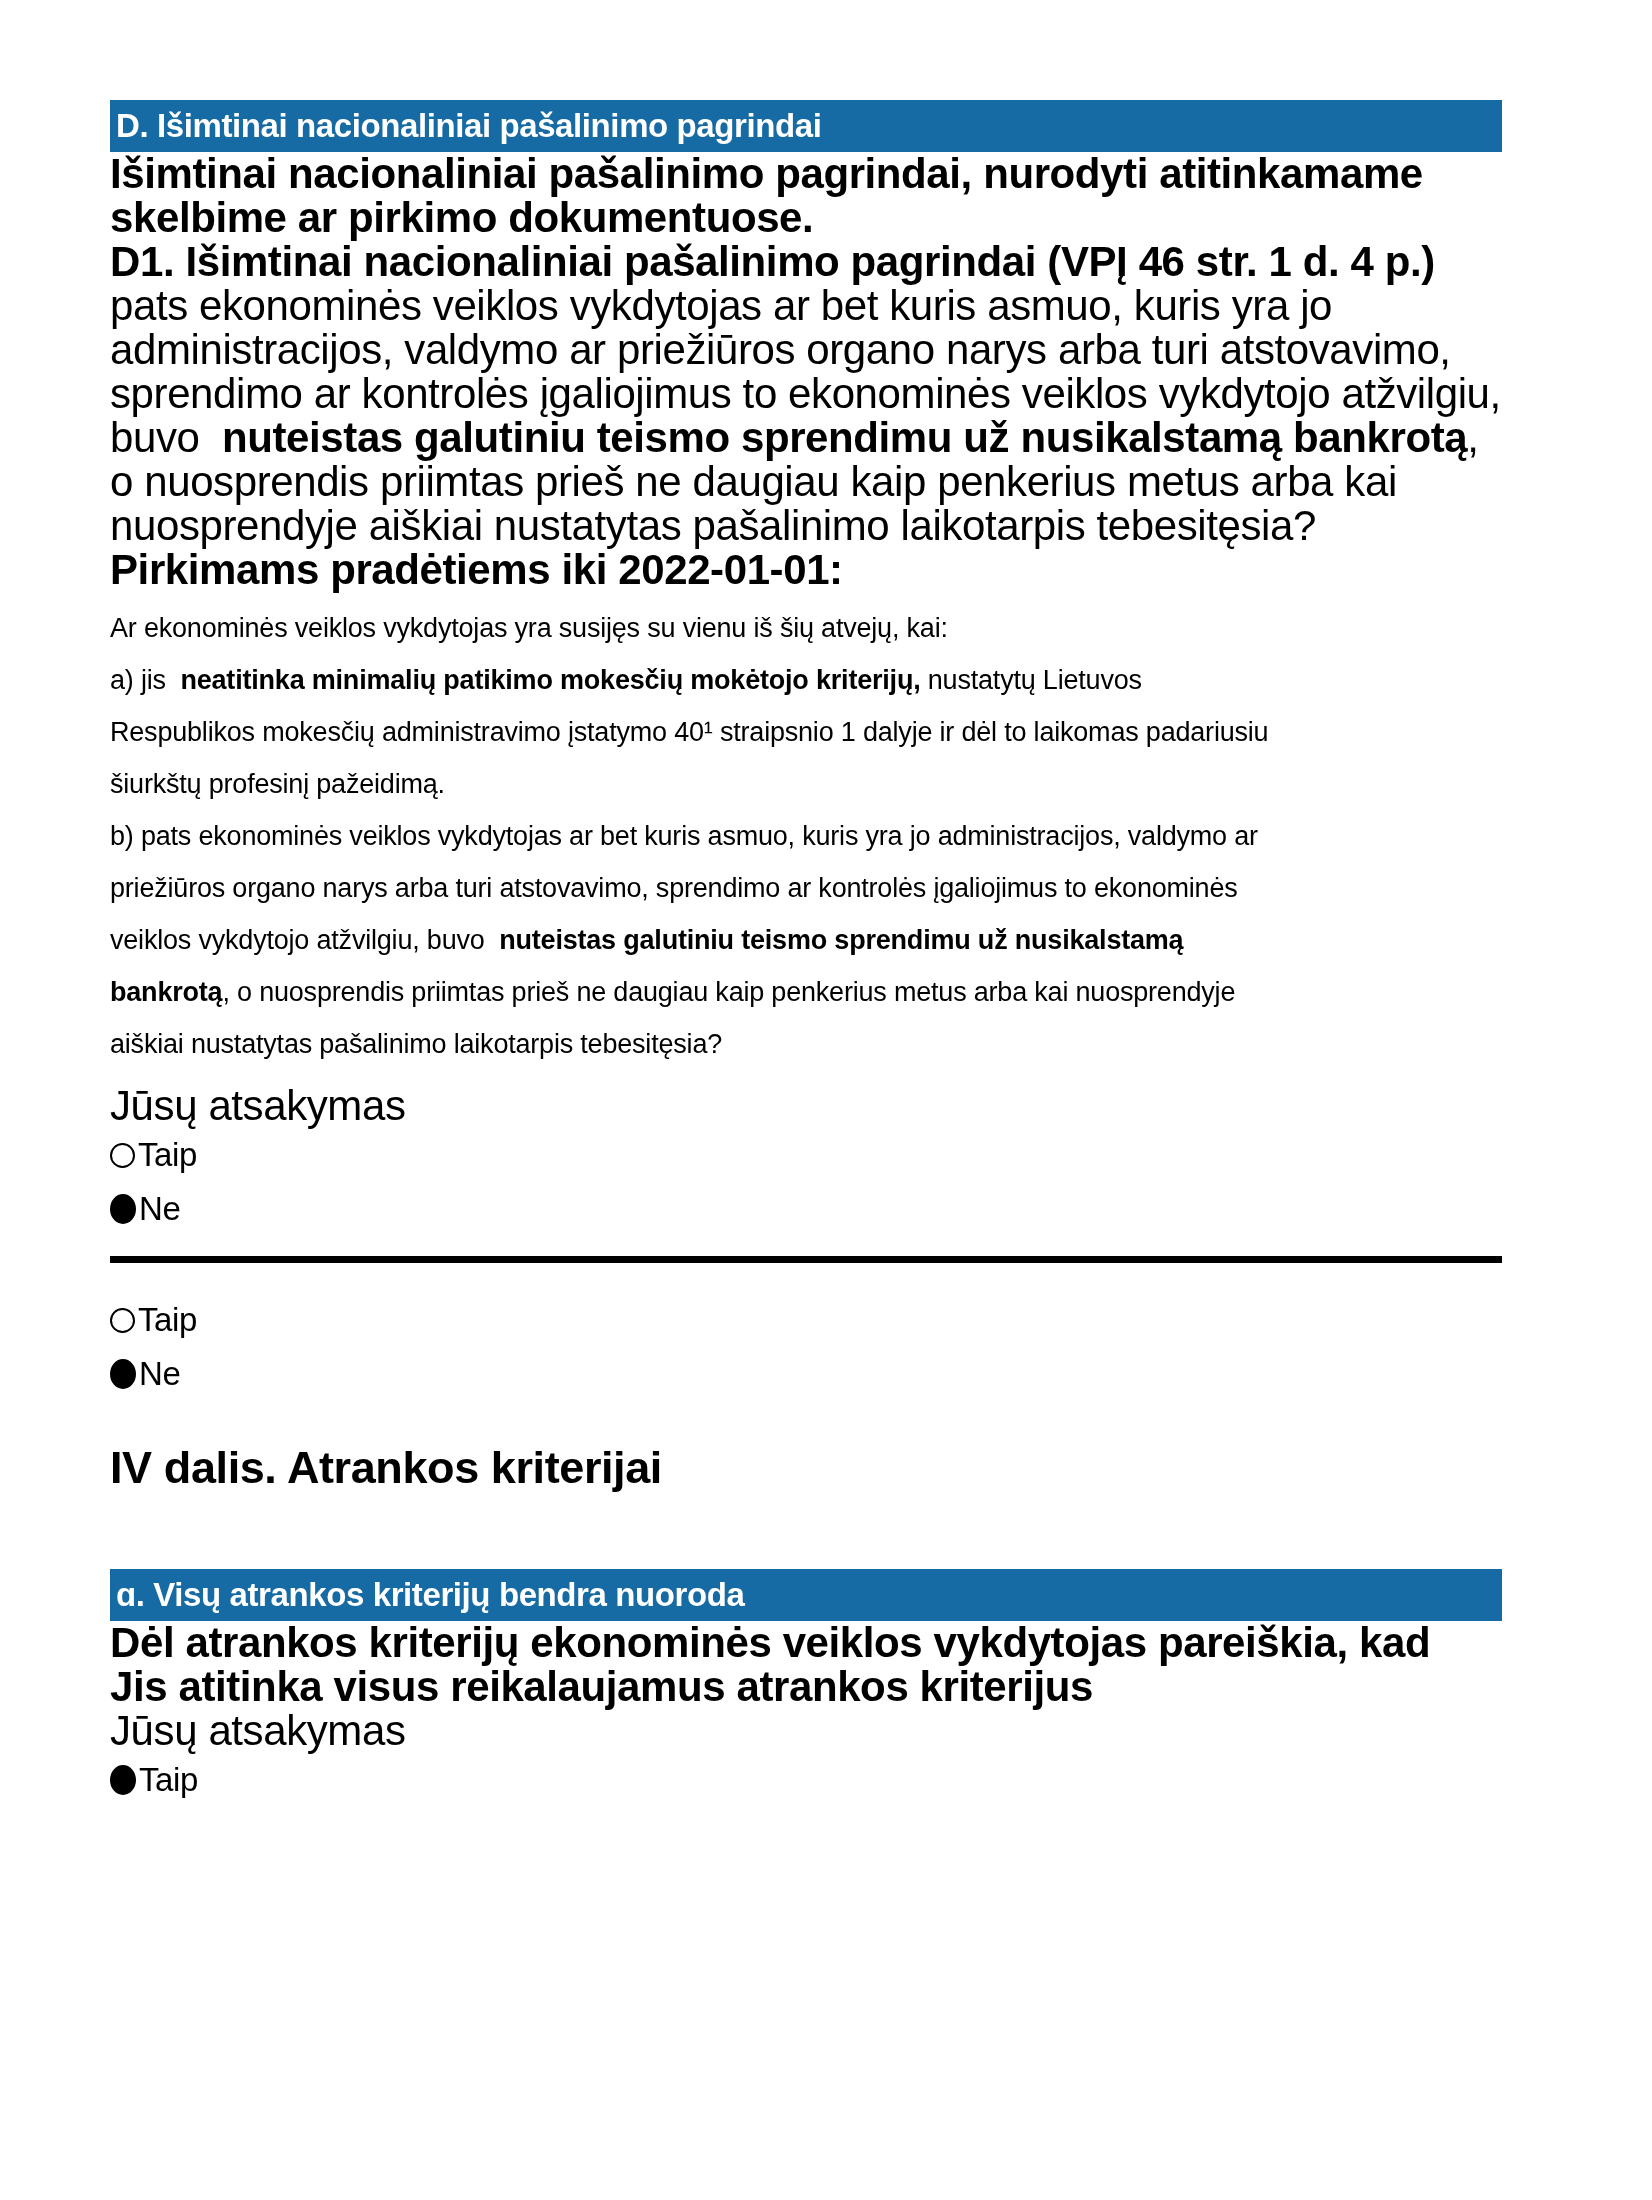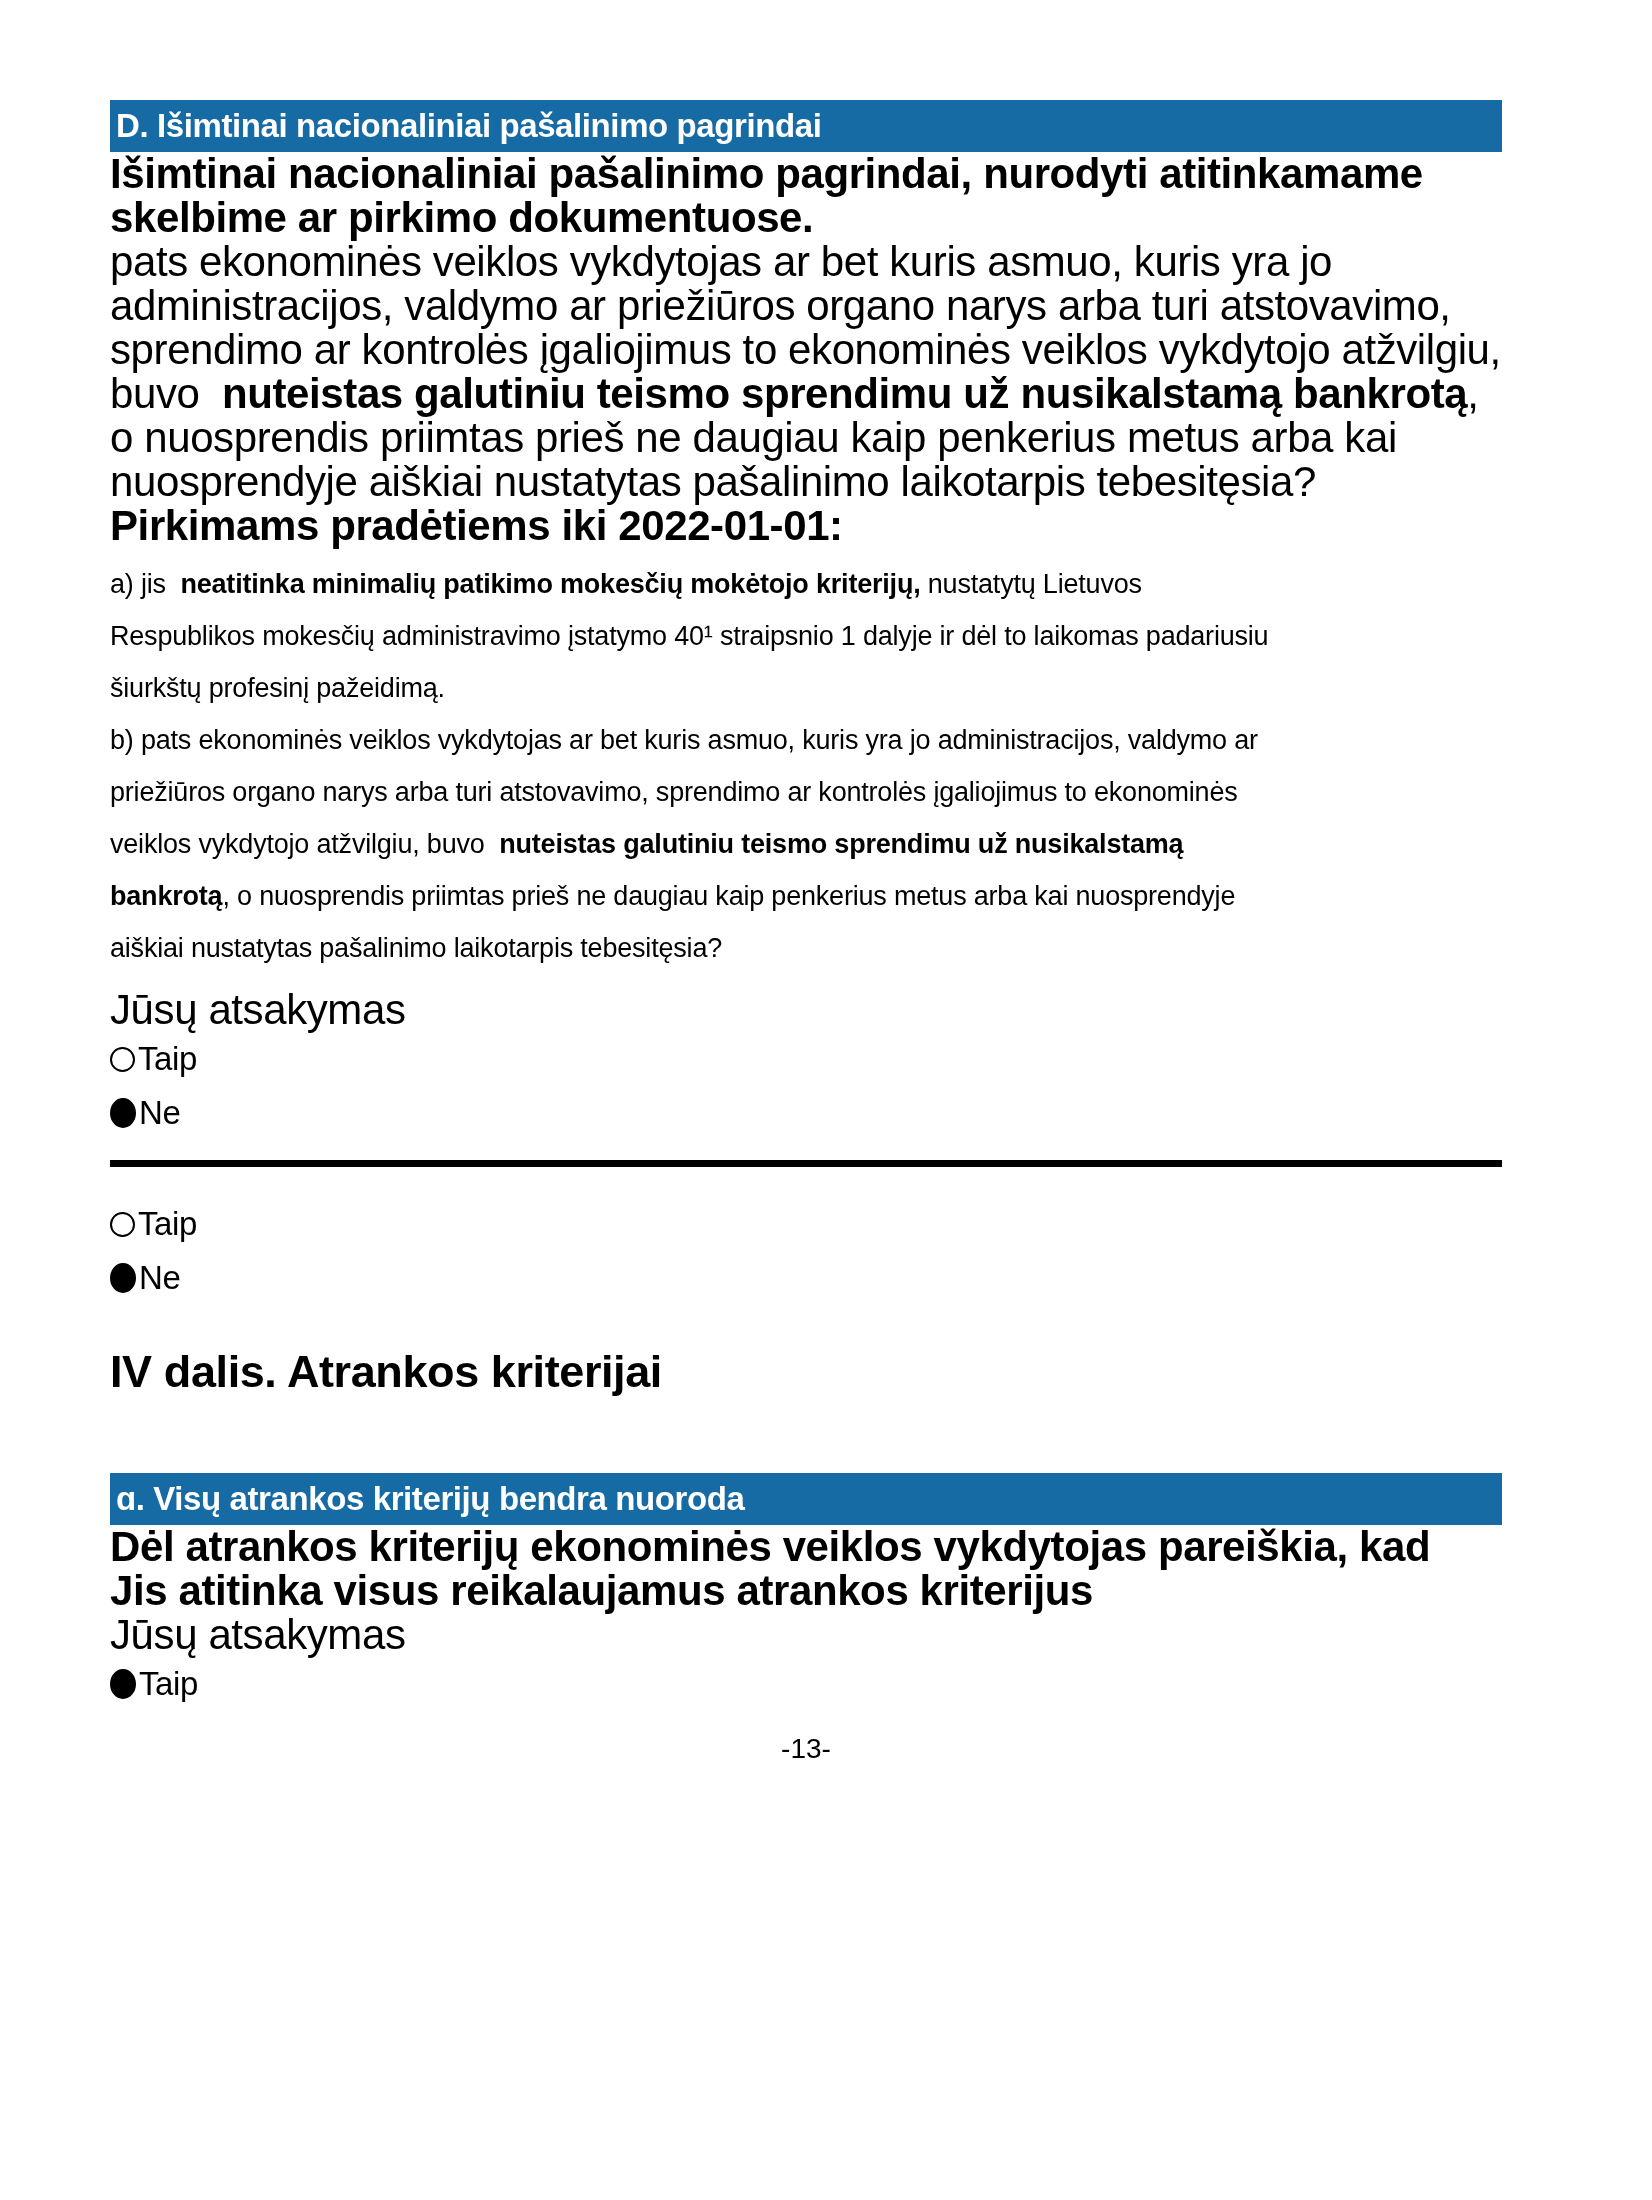--- a/index.html
+++ b/index.html
@@ -80,29 +80,31 @@
 <body>
 
 <div class="page">
 
   <div class="bar">
     <span>D. Išimtinai nacionaliniai pašalinimo pagrindai</span>
   </div>
 
   <p class="body b">Išimtinai nacionaliniai pašalinimo pagrindai, nurodyti atitinkamame
 skelbime ar pirkimo dokumentuose.</p>
+  <p class="body b">D1. Išimtinai nacionaliniai pašalinimo pagrindai (VPĮ 46 str. 1 d. 4 p.)</p>
   <p class="body"><span>pats ekonominės veiklos vykdytojas ar bet kuris asmuo, kuris yra jo
 administracijos, valdymo ar priežiūros organo narys arba turi atstovavimo,
 sprendimo ar kontrolės įgaliojimus to ekonominės veiklos vykdytojo atžvilgiu,
 buvo </span><span class="seg-b"> nuteistas galutiniu teismo sprendimu už nusikalstamą bankrotą</span><span>,
 o nuosprendis priimtas prieš ne daugiau kaip penkerius metus arba kai
 nuosprendyje aiškiai nustatytas pašalinimo laikotarpis tebesitęsia?</span></p>
   <p class="body b">Pirkimams pradėtiems iki 2022-01-01:</p>
 
   <div class="small-block">
+    <p class="small">Ar ekonominės veiklos vykdytojas yra susijęs su vienu iš šių atvejų, kai:</p>
     <p class="small"><span>a) jis </span><span class="seg-b"> neatitinka minimalių patikimo mokesčių mokėtojo kriterijų,</span><span> nustatytų Lietuvos
 Respublikos mokesčių administravimo įstatymo 40¹ straipsnio 1 dalyje ir dėl to laikomas padariusiu
 šiurkštų profesinį pažeidimą.</span></p>
     <p class="small"><span>b) pats ekonominės veiklos vykdytojas ar bet kuris asmuo, kuris yra jo administracijos, valdymo ar
 priežiūros organo narys arba turi atstovavimo, sprendimo ar kontrolės įgaliojimus to ekonominės
 veiklos vykdytojo atžvilgiu, buvo </span><span class="seg-b"> nuteistas galutiniu teismo sprendimu už nusikalstamą
 bankrotą</span><span>, o nuosprendis priimtas prieš ne daugiau kaip penkerius metus arba kai nuosprendyje
 aiškiai nustatytas pašalinimo laikotarpis tebesitęsia?</span></p>
   </div>
 

